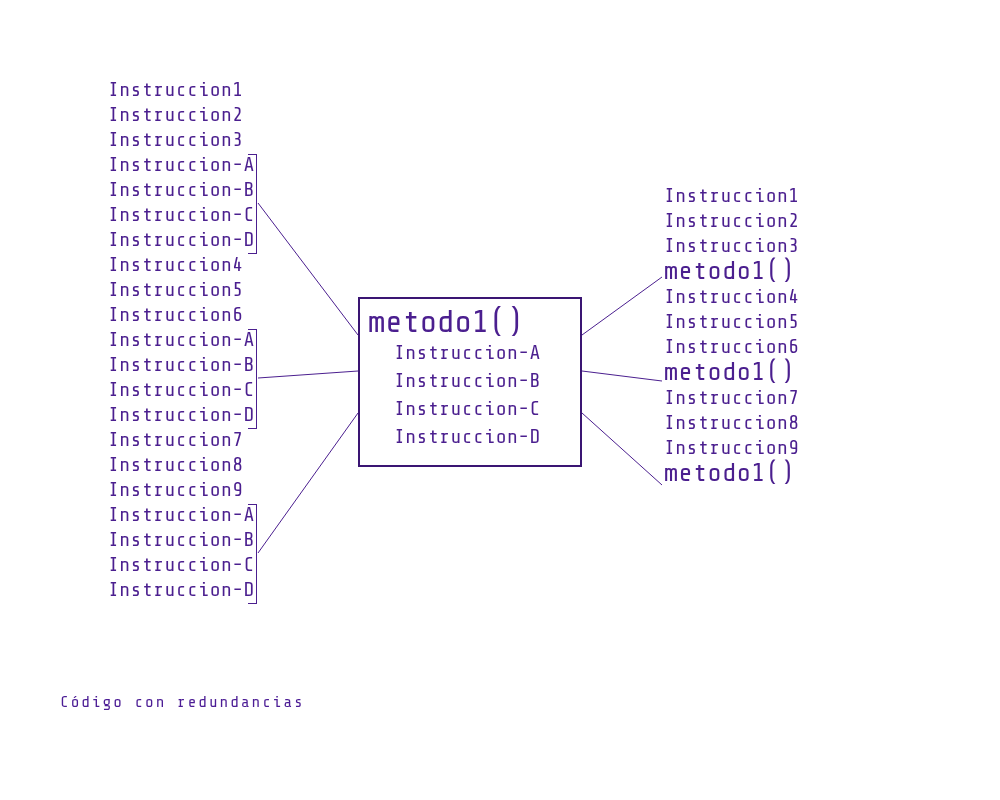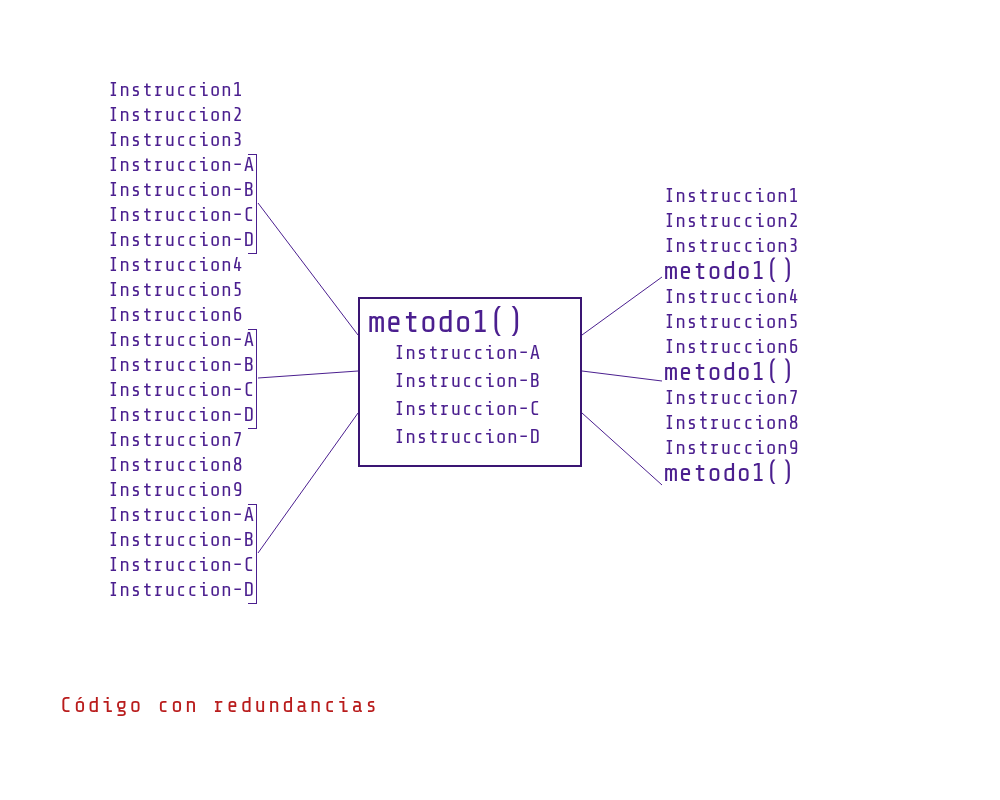--- a/index.html
+++ b/index.html
@@ -3,21 +3,21 @@
 <meta charset="utf-8">
 <style>
   html,body{margin:0;padding:0;width:1000px;height:800px;background:#fff;font-family:"Share Tech Mono","Lucida Console",Consolas,monospace;color:#4b1f8f;}
   .stage{position:relative;width:1000px;height:800px;margin-top:23px;}
   .col{position:absolute;}
   .line{font-size:20px;line-height:25px;letter-spacing:0.5px;white-space:nowrap;}
   .big{font-size:26px;line-height:26px;}
   .method-box{position:absolute;border:2.5px solid #3a1573;padding:6px 14px 14px 8px;box-sizing:border-box;}
   .method-title{font-size:32px;line-height:34px;color:#4b1f8f;}
   .method-body .line{padding-left:26px;font-size:20px;line-height:28px;}
-  .caption{position:absolute;font-size:22px;letter-spacing:2px;color:#b91c1c;}
+  .caption{position:absolute;font-size:16px;letter-spacing:2px;color:#4c1d95;}
   svg.connectors{position:absolute;left:0;top:0;width:1000px;height:800px;pointer-events:none;}
   svg.connectors line{stroke:#4b1f8f;stroke-width:1;}
   .bracket{position:absolute;border-right:1.5px solid #4b1f8f;border-top:1.5px solid #4b1f8f;border-bottom:1.5px solid #4b1f8f;width:8px;}
 </style>
 </head>
 <body>
 
 <div class="stage">
 
   <div class="col" id="left-col" style="left:108px;top:54px;">

